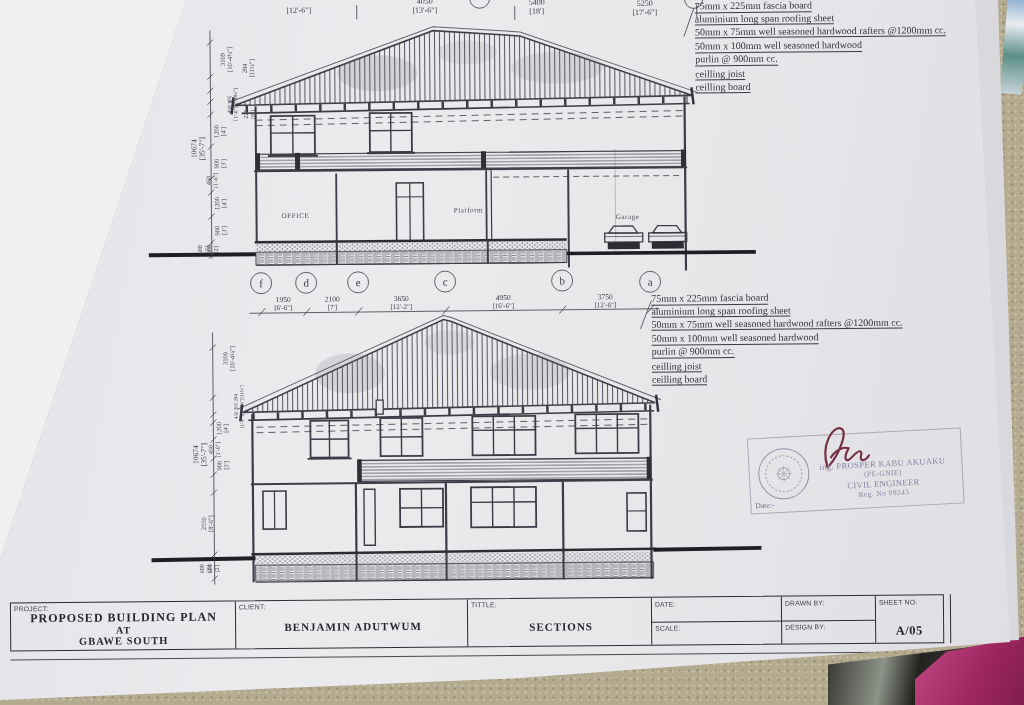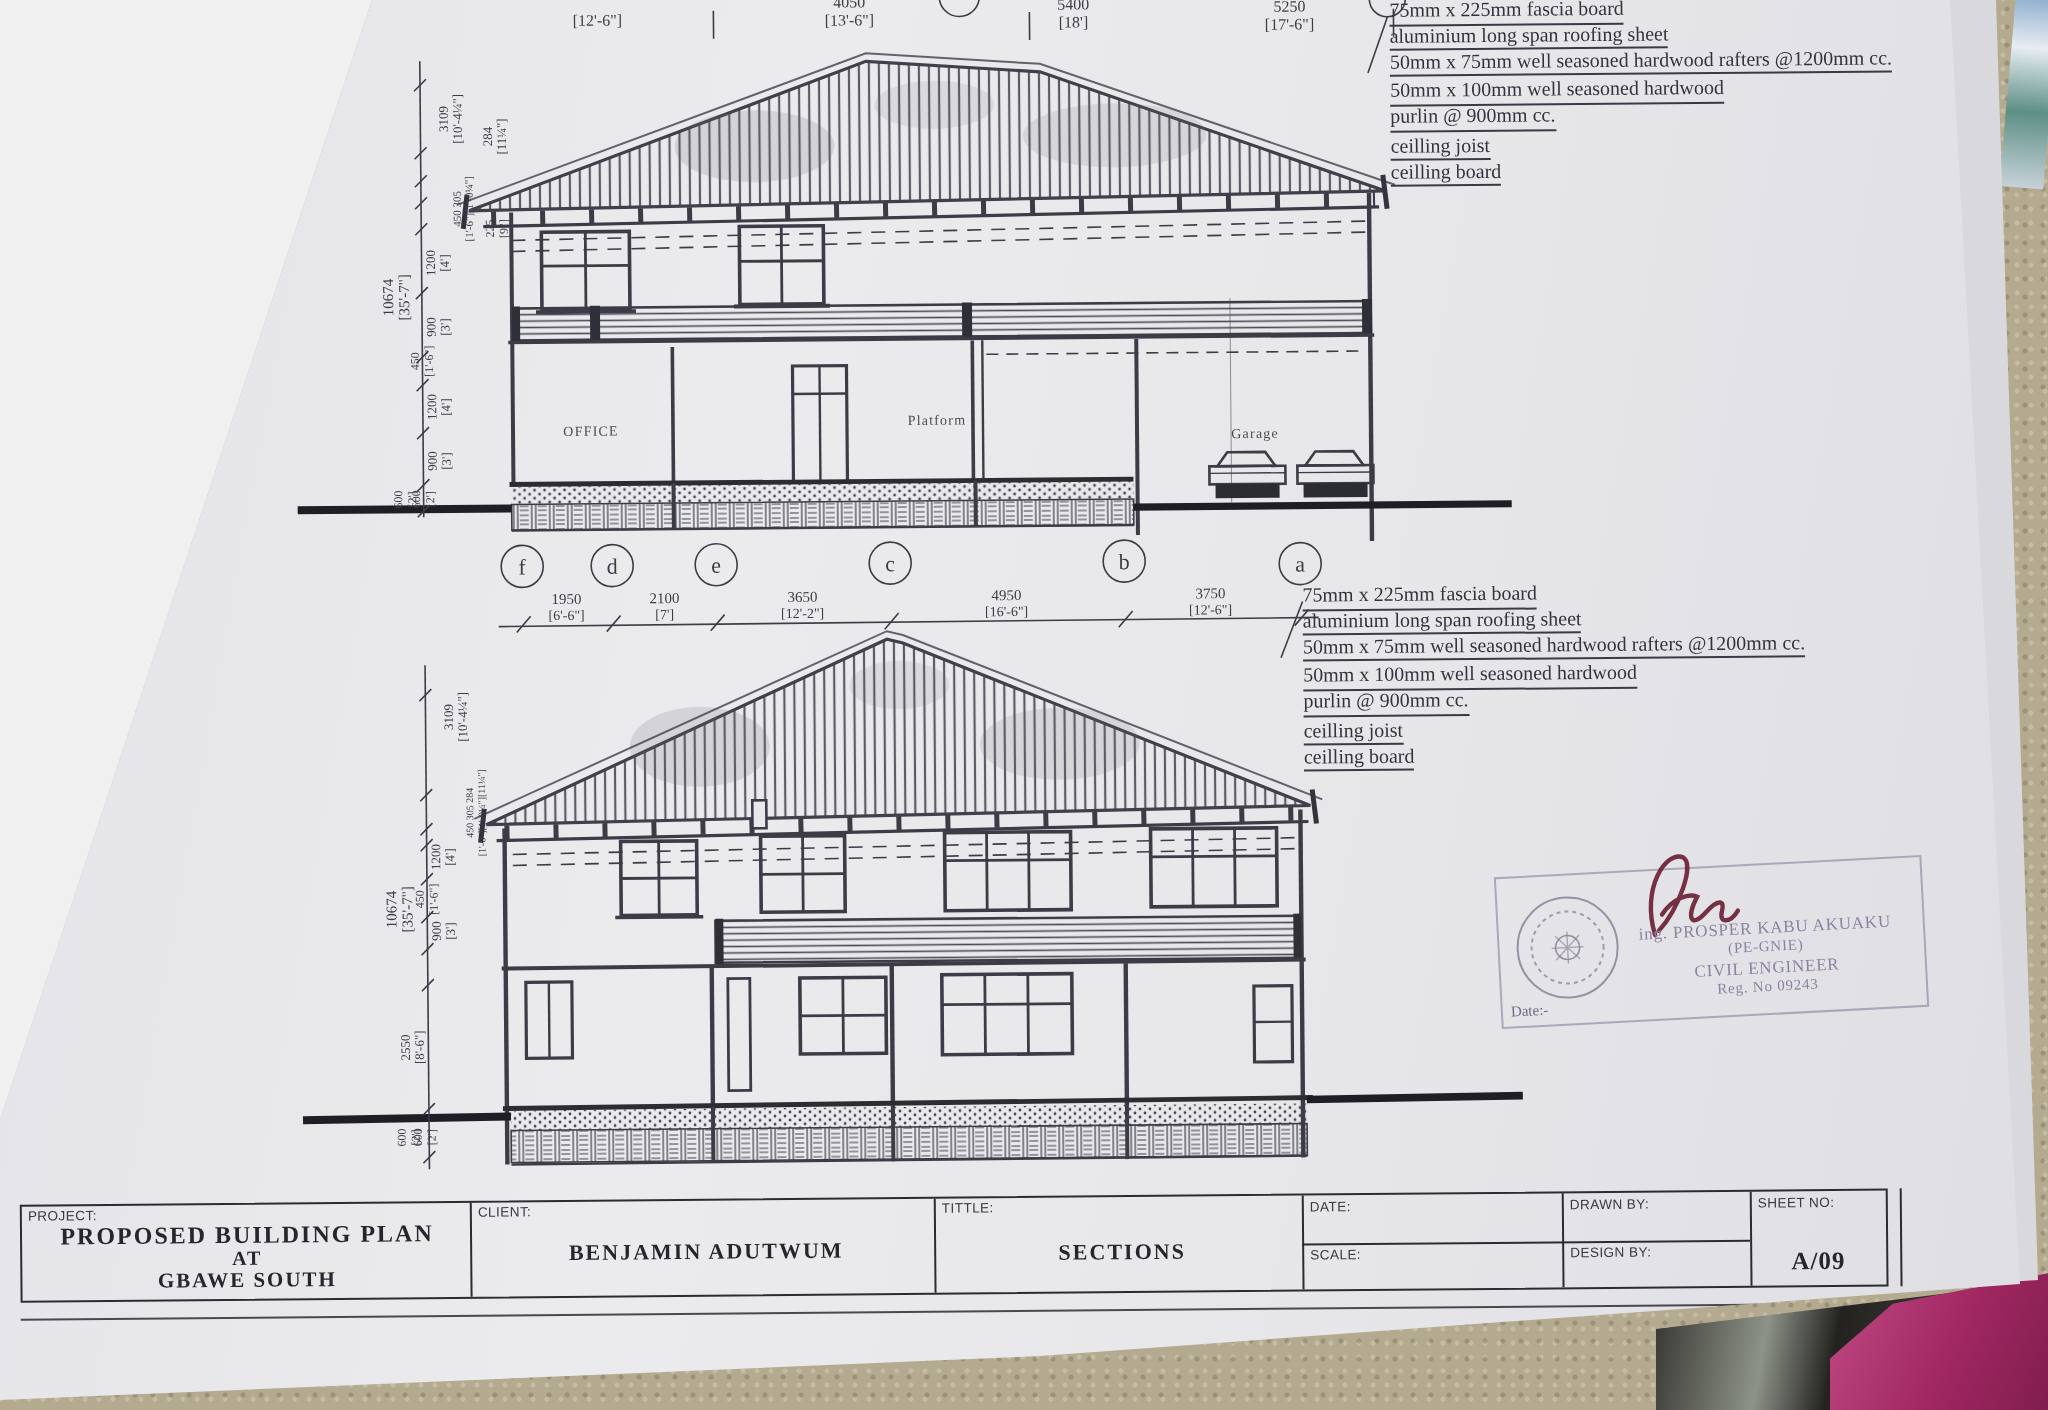--- a/index.html
+++ b/index.html
@@ -450,20 +450,20 @@
         <div class="tb-val" style="left:10px;top:33px;width:205px;font-size:10.5px">GBAWE SOUTH</div>
         <div class="tb-label" style="left:228px;top:2px">CLIENT:</div>
         <div class="tb-val" style="left:232px;top:20px;width:220px;font-size:11px">BENJAMIN ADUTWUM</div>
         <div class="tb-label" style="left:460px;top:2px">TITTLE:</div>
         <div class="tb-val" style="left:464px;top:22px;width:172px;font-size:11px">SECTIONS</div>
         <div class="tb-label" style="left:644px;top:3px">DATE:</div>
         <div class="tb-label" style="left:644px;top:27px">SCALE:</div>
         <div class="tb-label" style="left:774px;top:3px">DRAWN BY:</div>
         <div class="tb-label" style="left:774px;top:27px">DESIGN BY:</div>
         <div class="tb-label" style="left:868px;top:3px">SHEET NO:</div>
-        <div class="tb-val" style="left:866px;top:28px;width:64px;font-size:12.5px;letter-spacing:.5px">A/09</div>
+        <div class="tb-val" style="left:866px;top:28px;width:64px;font-size:12.5px;letter-spacing:.5px">A/05</div>
       </div>
       <div class="tb-line" style="left:948px;top:598px;width:1.1px;height:49px;position:absolute"></div>
       <div class="tb-line" style="left:8px;top:655px;width:1000px;height:1.1px;position:absolute;opacity:.85"></div>
 
     </div>
   </div>
 </div>
 
 </body></html>

